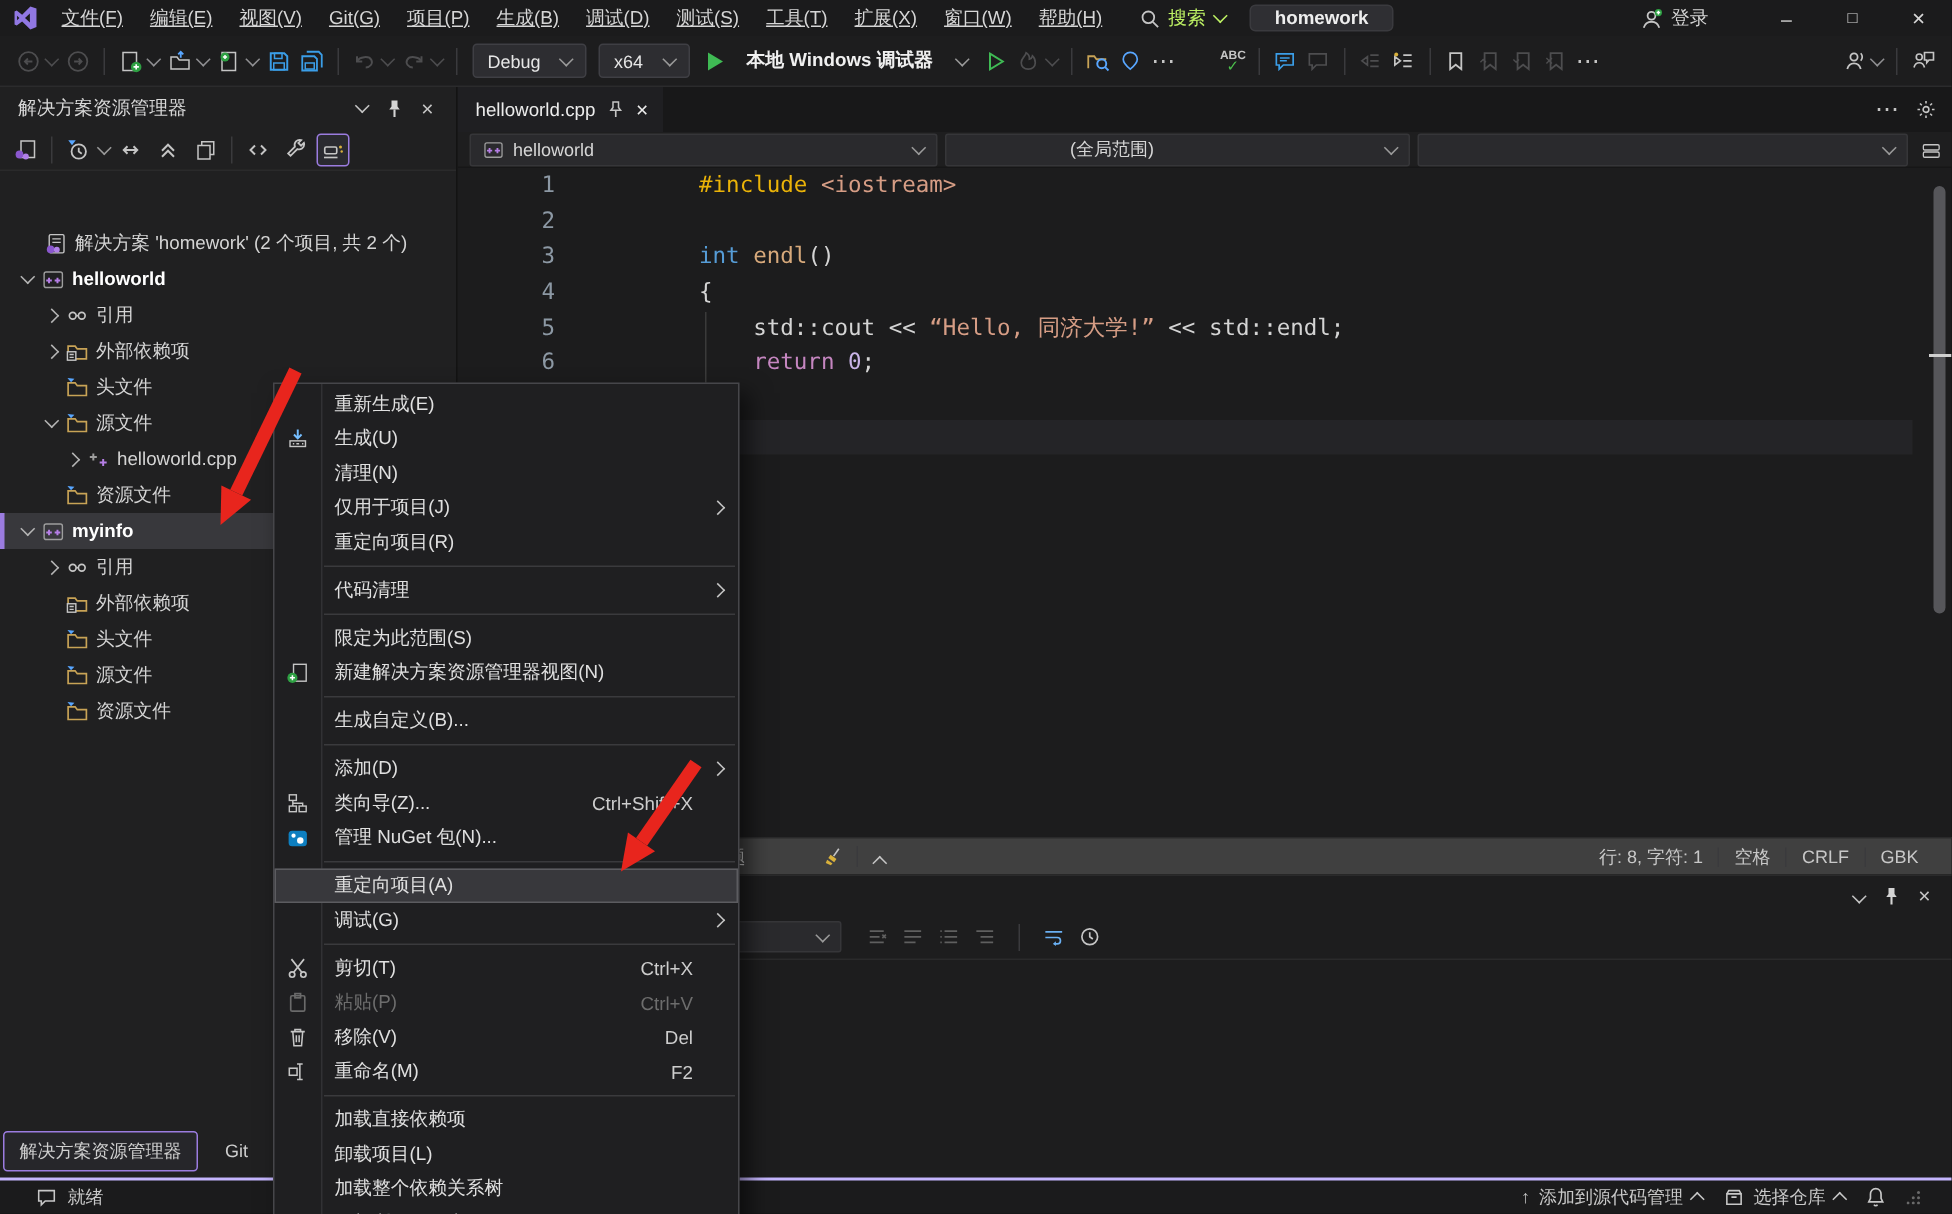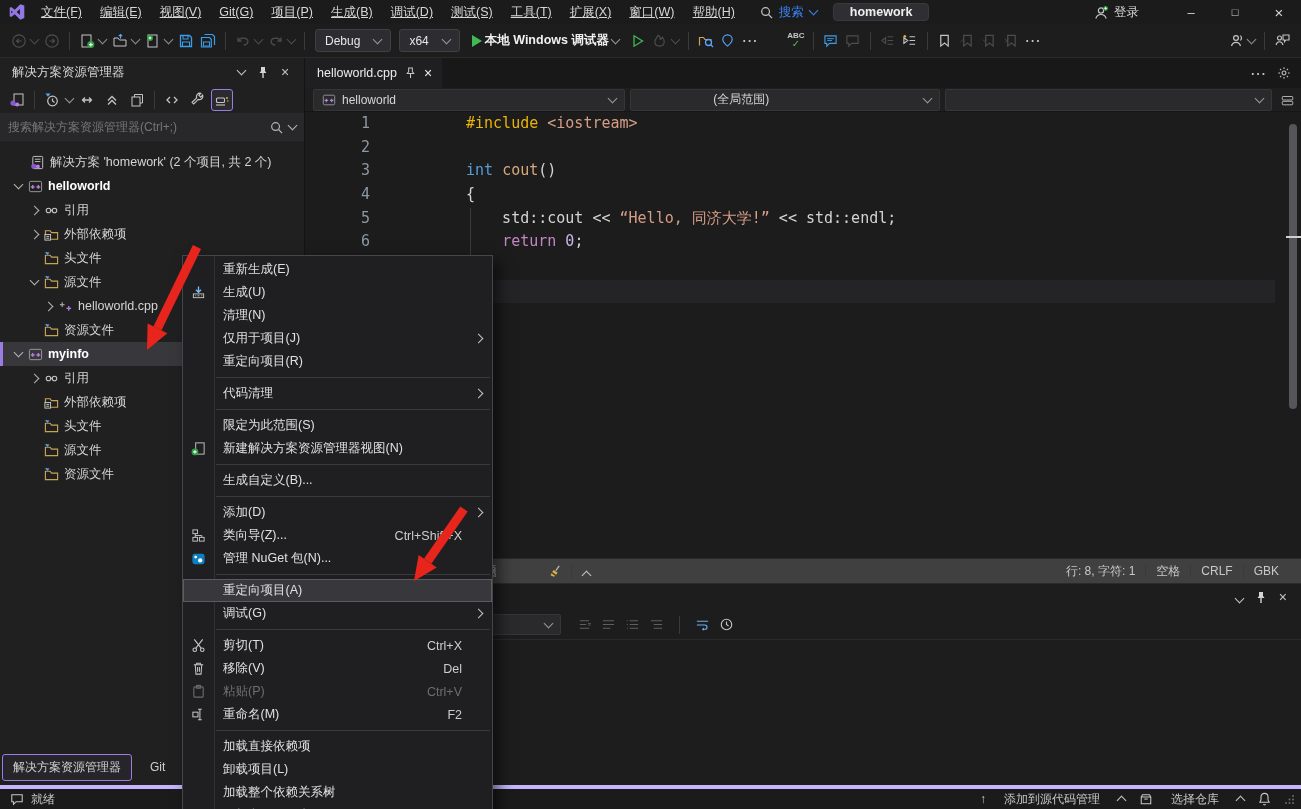--- a/index.html
+++ b/index.html
@@ -12,36 +12,36 @@
   .cv{display:inline-block;width:7px;height:7px;border-right:1.4px solid currentColor;border-bottom:1.4px solid currentColor;}
   .cv.down{transform:rotate(45deg);margin-top:-3px;}
   .cv.up{transform:rotate(-135deg);margin-top:3px;}
   .cv.right{transform:rotate(-45deg);}
 
   
   #titlebar{left:0;top:0;width:1301px;height:24px;background:#1b1b1c;display:flex;align-items:center;z-index:10;}
   #titlebar .logo{margin:0 6px 0 8px;}
   #menubar{display:flex;align-items:center;height:100%;}
   #menubar .mi{padding:0 9px;font-size:12.5px;line-height:24px;color:#d6d6d6;cursor:default;text-decoration:underline;}
-  .tb-search{display:flex;align-items:center;gap:6px;margin-left:16px;font-size:12.5px;color:#3b82f6;}
+  .tb-search{display:flex;align-items:center;gap:6px;margin-left:16px;font-size:12.5px;color:#bef264;}
   .sln-badge{margin-left:16px;background:#2f2f33;border:1px solid #3a3a3e;border-radius:4px;padding:1px 16px;font-size:12.5px;font-weight:bold;color:#eee;}
   .tb-right{margin-left:auto;display:flex;align-items:center;height:100%;}
   .signin{display:flex;align-items:flex-end;gap:5px;font-size:12.5px;color:#d6d6d6;margin-right:30px;}
   .winbtn{width:44px;height:24px;display:flex;align-items:center;justify-content:center;color:#d6d6d6;font-size:13px;}
   .g-min::before{content:"–";} .g-max::before{content:"□";font-size:11px;} .g-close::before{content:"×";font-size:15px;}
   .g-dots::before{content:"⋯";letter-spacing:1px;} .g-up::before{content:"↑";}
 
   
   #toolbar{left:0;top:24px;width:1301px;height:34px;background:#1d1d1e;border-bottom:1px solid #2b2b2c;display:flex;align-items:center;padding:0 8px;z-index:9;}
   .tbtn{display:flex;align-items:center;justify-content:center;height:26px;min-width:22px;padding:0 2px;color:#c5c5c5;}
   .tsep{width:1px;height:18px;background:#3a3a3d;margin:0 6px;}
   .tchev{color:#8f8f92;margin:0 3px 0 1px;}
   .tchev.dis{color:#4d4d4f;}
   .combo{height:23px;background:#2d2d31;border:1px solid #3f3f44;border-radius:3px;display:flex;align-items:center;padding:0 9px;font-size:12px;color:#e6e6e6;margin:0 4px;gap:14px;}
-  .runbtn{display:flex;align-items:center;gap:3px;margin:0 8px;font-size:12.5px;color:#f0f0f0;font-weight:bold;}
+  .runbtn{display:flex;align-items:center;gap:16px;margin:0 8px;font-size:12.5px;color:#f0f0f0;font-weight:bold;}
   .play{width:0;height:0;border-left:10px solid #3fba54;border-top:6px solid transparent;border-bottom:6px solid transparent;}
   .abc{font-size:8px;font-weight:bold;color:#c5c5c5;line-height:8px;text-align:center;}
   .abc .chk{color:#4cc04c;font-size:10px;}
 
   
   #sidebar{left:0;top:58px;width:305px;height:727px;background:#202021;border-right:1px solid #131313;z-index:5;}
   .sb-head{height:28px;display:flex;align-items:center;padding:0 8px 0 12px;font-size:12.5px;color:#d8d8d8;}
   .sb-head .sp{flex:1;}
   .sb-hicon{width:22px;display:flex;justify-content:center;color:#c5c5c5;}
   .sb-tools{height:28px;display:flex;align-items:center;gap:3px;padding:0 6px;border-bottom:1px solid #2a2a2b;}
@@ -89,24 +89,24 @@
   .strip-right .dv{width:1px;height:13px;background:#3a3a3d;}
 
   
   #bottompanel{left:305px;top:583px;width:996px;height:202px;background:#1d1d1e;border-top:1px solid #2a2a2b;}
   .bp-head{height:26px;display:flex;align-items:center;justify-content:flex-end;gap:12px;padding-right:14px;color:#c5c5c5;}
   .bp-tools{height:30px;display:flex;align-items:center;border-bottom:1px solid #2a2a2b;position:relative;}
   .bp-combo{position:absolute;left:160px;width:96px;height:21px;background:#2a2a2d;border:1px solid #363639;border-radius:2px;display:flex;align-items:center;justify-content:flex-end;padding-right:8px;color:#9a9a9a;}
   .bp-icons{position:absolute;left:272px;display:flex;align-items:center;gap:9px;}
 
   
-  #statusbar{left:0;top:785px;width:1301px;height:24px;background:#1b1b1c;border-top:4px solid #c4b5fd;display:flex;align-items:center;font-size:12px;color:#c8c8c8;padding:0 6px;z-index:20;}
+  #statusbar{left:0;top:785px;width:1301px;height:24px;background:#1b1b1c;border-top:2px solid #c4b5fd;display:flex;align-items:center;font-size:12px;color:#c8c8c8;padding:0 20px;z-index:20;}
   .st-left{display:flex;align-items:center;gap:7px;margin-left:4px;}
   .st-right{margin-left:auto;display:flex;align-items:center;gap:14px;}
-  .st-grp{display:flex;align-items:center;gap:18px;}
+  .st-grp{display:flex;align-items:center;gap:6px;}
 
   
   #cmenu{left:182px;top:255px;width:311px;background:#1f1f21;border:1px solid #46464a;box-shadow:6px 6px 14px rgba(0,0,0,.55);z-index:50;padding:2px 0;}
   #cmenu .gutter{position:absolute;left:31px;top:0;bottom:0;width:1px;background:#313134;}
   .cm-item{height:23px;display:flex;align-items:center;font-size:12.5px;color:#e0e0e0;position:relative;padding-right:6px;}
   .cm-ic{width:31px;display:flex;justify-content:center;flex:0 0 31px;}
   .cm-lb{padding-left:9px;}
   .cm-sc{margin-left:auto;padding-right:8px;color:#cdcdcd;}
   .cm-ar{width:16px;display:flex;justify-content:center;color:#c5c5c5;}
   .cm-item.dis .cm-lb,.cm-item.dis .cm-sc{color:#6d6d6d;}
@@ -406,30 +406,20 @@
       </span>
       <span class="sb-ti toggled">
         <svg width="16" height="16" viewBox="0 0 16 16">
           <rect x="2.5" y="6" width="8" height="4.5" rx="1" fill="none" stroke="#c5c5c5" stroke-width="1.1"></rect>
           <path d="M2 13h9" stroke="#c5c5c5" stroke-width="1.1"></path>
           <circle cx="13" cy="6" r="1" fill="#d9b13b"></circle>
           <circle cx="13.8" cy="9" r=".8" fill="#d9b13b"></circle>
         </svg>
       </span>
     </div>
-  <div class="sb-search">
-    <input placeholder="搜索解决方案资源管理器(Ctrl+;)" style="">
-    <span class="mag">
-        <svg width="13" height="13" viewBox="0 0 14 14">
-          <circle cx="6" cy="6" r="4.2" fill="none" stroke="#b5b5b5" stroke-width="1.3"></circle>
-          <path d="M9.2 9.2 13 13" stroke="#b5b5b5" stroke-width="1.3"></path>
-        </svg>
-      </span>
-    <i class="cv down" style="color:#b5b5b5;"></i>
-  </div>
   <div id="tree">
       <div class="trow" style="padding-left: 28px;">
         <span class="ticon">
           <svg width="15" height="15" viewBox="0 0 16 16">
             <rect x="3" y="1.5" width="10.5" height="13" rx="1" fill="none" stroke="#C5C5C5"></rect>
             <path d="M5.2 4.5h6M5.2 7h6" stroke="#C5C5C5"></path>
             <circle cx="4" cy="12" r="2.7" fill="#8a57ce"></circle>
             <circle cx="8.4" cy="12.2" r="2.1" fill="#b07fe8"></circle>
           </svg>
         </span>
@@ -636,21 +626,21 @@
           <rect x="2" y="4" width="12" height="4" rx="1" fill="none" stroke="#c5c5c5"></rect>
           <rect x="2" y="9.5" width="12" height="4" rx="1" fill="none" stroke="#c5c5c5"></rect>
         </svg>
       </span>
   </div>
   <div id="codearea">
     <div class="curline"></div>
     <div id="codelines">
         <div class="cl"><span class="num">1</span><span class="txt"><span class="tk-dir">#include </span><span class="tk-str">&lt;iostream&gt;</span></span></div>
         <div class="cl"><span class="num">2</span><span class="txt"></span></div>
-        <div class="cl"><span class="num">3</span><span class="txt"><span class="tk-kw">int</span><span class="tk-plain"> </span><span class="tk-fn">cout</span><span class="tk-plain">()</span></span></div>
+        <div class="cl"><span class="num">3</span><span class="txt"><span class="tk-kw">int</span><span class="tk-plain"> </span><span class="tk-fn">endl</span><span class="tk-plain">()</span></span></div>
         <div class="cl"><span class="num">4</span><span class="txt"><span class="tk-plain">{</span></span></div>
         <div class="cl"><span class="num">5</span><span class="txt"><span class="tk-plain">    std::cout &lt;&lt; </span><span class="tk-str">“Hello, 同济大学!”</span><span class="tk-plain"> &lt;&lt; std::endl;</span></span></div>
         <div class="cl"><span class="num">6</span><span class="txt"><span class="tk-plain">    </span><span class="tk-ctl">return</span><span class="tk-plain"> </span><span class="tk-num">0</span><span class="tk-plain">;</span></span></div>
       </div>
     <div class="iguide"></div>
     <div class="vscroll"></div>
     <div class="vmark"></div>
   </div>
   <div class="edstrip">
     <span class="strip-issues">问题</span>
@@ -902,41 +892,41 @@
         <svg width="15" height="15" viewBox="0 0 16 16">
           <path d="M3.5 1.5 11 11M12.5 1.5 5 11" stroke="#C5C5C5" stroke-width="1.2"></path>
           <circle cx="4" cy="12.5" r="1.9" fill="none" stroke="#C5C5C5" stroke-width="1.2"></circle>
           <circle cx="12" cy="12.5" r="1.9" fill="none" stroke="#C5C5C5" stroke-width="1.2"></circle>
         </svg>
       </span>
       <span class="cm-lb">剪切(T)</span>
       <span class="cm-sc">Ctrl+X</span>
       <span class="cm-ar"></span>
     </div>
+    <div class="cm-item dis">
+      <span class="cm-ic">
+        <svg width="15" height="15" viewBox="0 0 16 16">
+          <rect x="3" y="3" width="10" height="11" rx="1" fill="none" stroke="#6a6a6a" stroke-width="1.2"></rect>
+          <rect x="6" y="1.5" width="4" height="3" fill="none" stroke="#6a6a6a" stroke-width="1.2"></rect>
+        </svg>
+      </span>
+      <span class="cm-lb">粘贴(P)</span>
+      <span class="cm-sc">Ctrl+V</span>
+      <span class="cm-ar"></span>
+    </div>
     <div class="cm-item">
       <span class="cm-ic">
         <svg width="15" height="15" viewBox="0 0 16 16">
           <path d="M3 4h10M6 4V2.5h4V4" stroke="#C5C5C5" fill="none" stroke-width="1.1"></path>
           <path d="M4.5 4l.8 10h5.4l.8-10" fill="none" stroke="#C5C5C5" stroke-width="1.1"></path>
           <path d="M7 6.5v5M9 6.5v5" stroke="#C5C5C5" stroke-width="1.1"></path>
         </svg>
       </span>
       <span class="cm-lb">移除(V)</span>
       <span class="cm-sc">Del</span>
-      <span class="cm-ar"></span>
-    </div>
-    <div class="cm-item dis">
-      <span class="cm-ic">
-        <svg width="15" height="15" viewBox="0 0 16 16">
-          <rect x="3" y="3" width="10" height="11" rx="1" fill="none" stroke="#6a6a6a" stroke-width="1.2"></rect>
-          <rect x="6" y="1.5" width="4" height="3" fill="none" stroke="#6a6a6a" stroke-width="1.2"></rect>
-        </svg>
-      </span>
-      <span class="cm-lb">粘贴(P)</span>
-      <span class="cm-sc">Ctrl+V</span>
       <span class="cm-ar"></span>
     </div>
     <div class="cm-item">
       <span class="cm-ic">
         <svg width="15" height="15" viewBox="0 0 16 16">
           <path d="M7.5 2.5h4M9.5 2.5v11M7.5 13.5h4" stroke="#C5C5C5" fill="none" stroke-width="1.1"></path>
           <rect x="2" y="5.5" width="5.5" height="5" fill="none" stroke="#C5C5C5" stroke-width="1.1"></rect>
         </svg>
       </span>
       <span class="cm-lb">重命名(M)</span>

